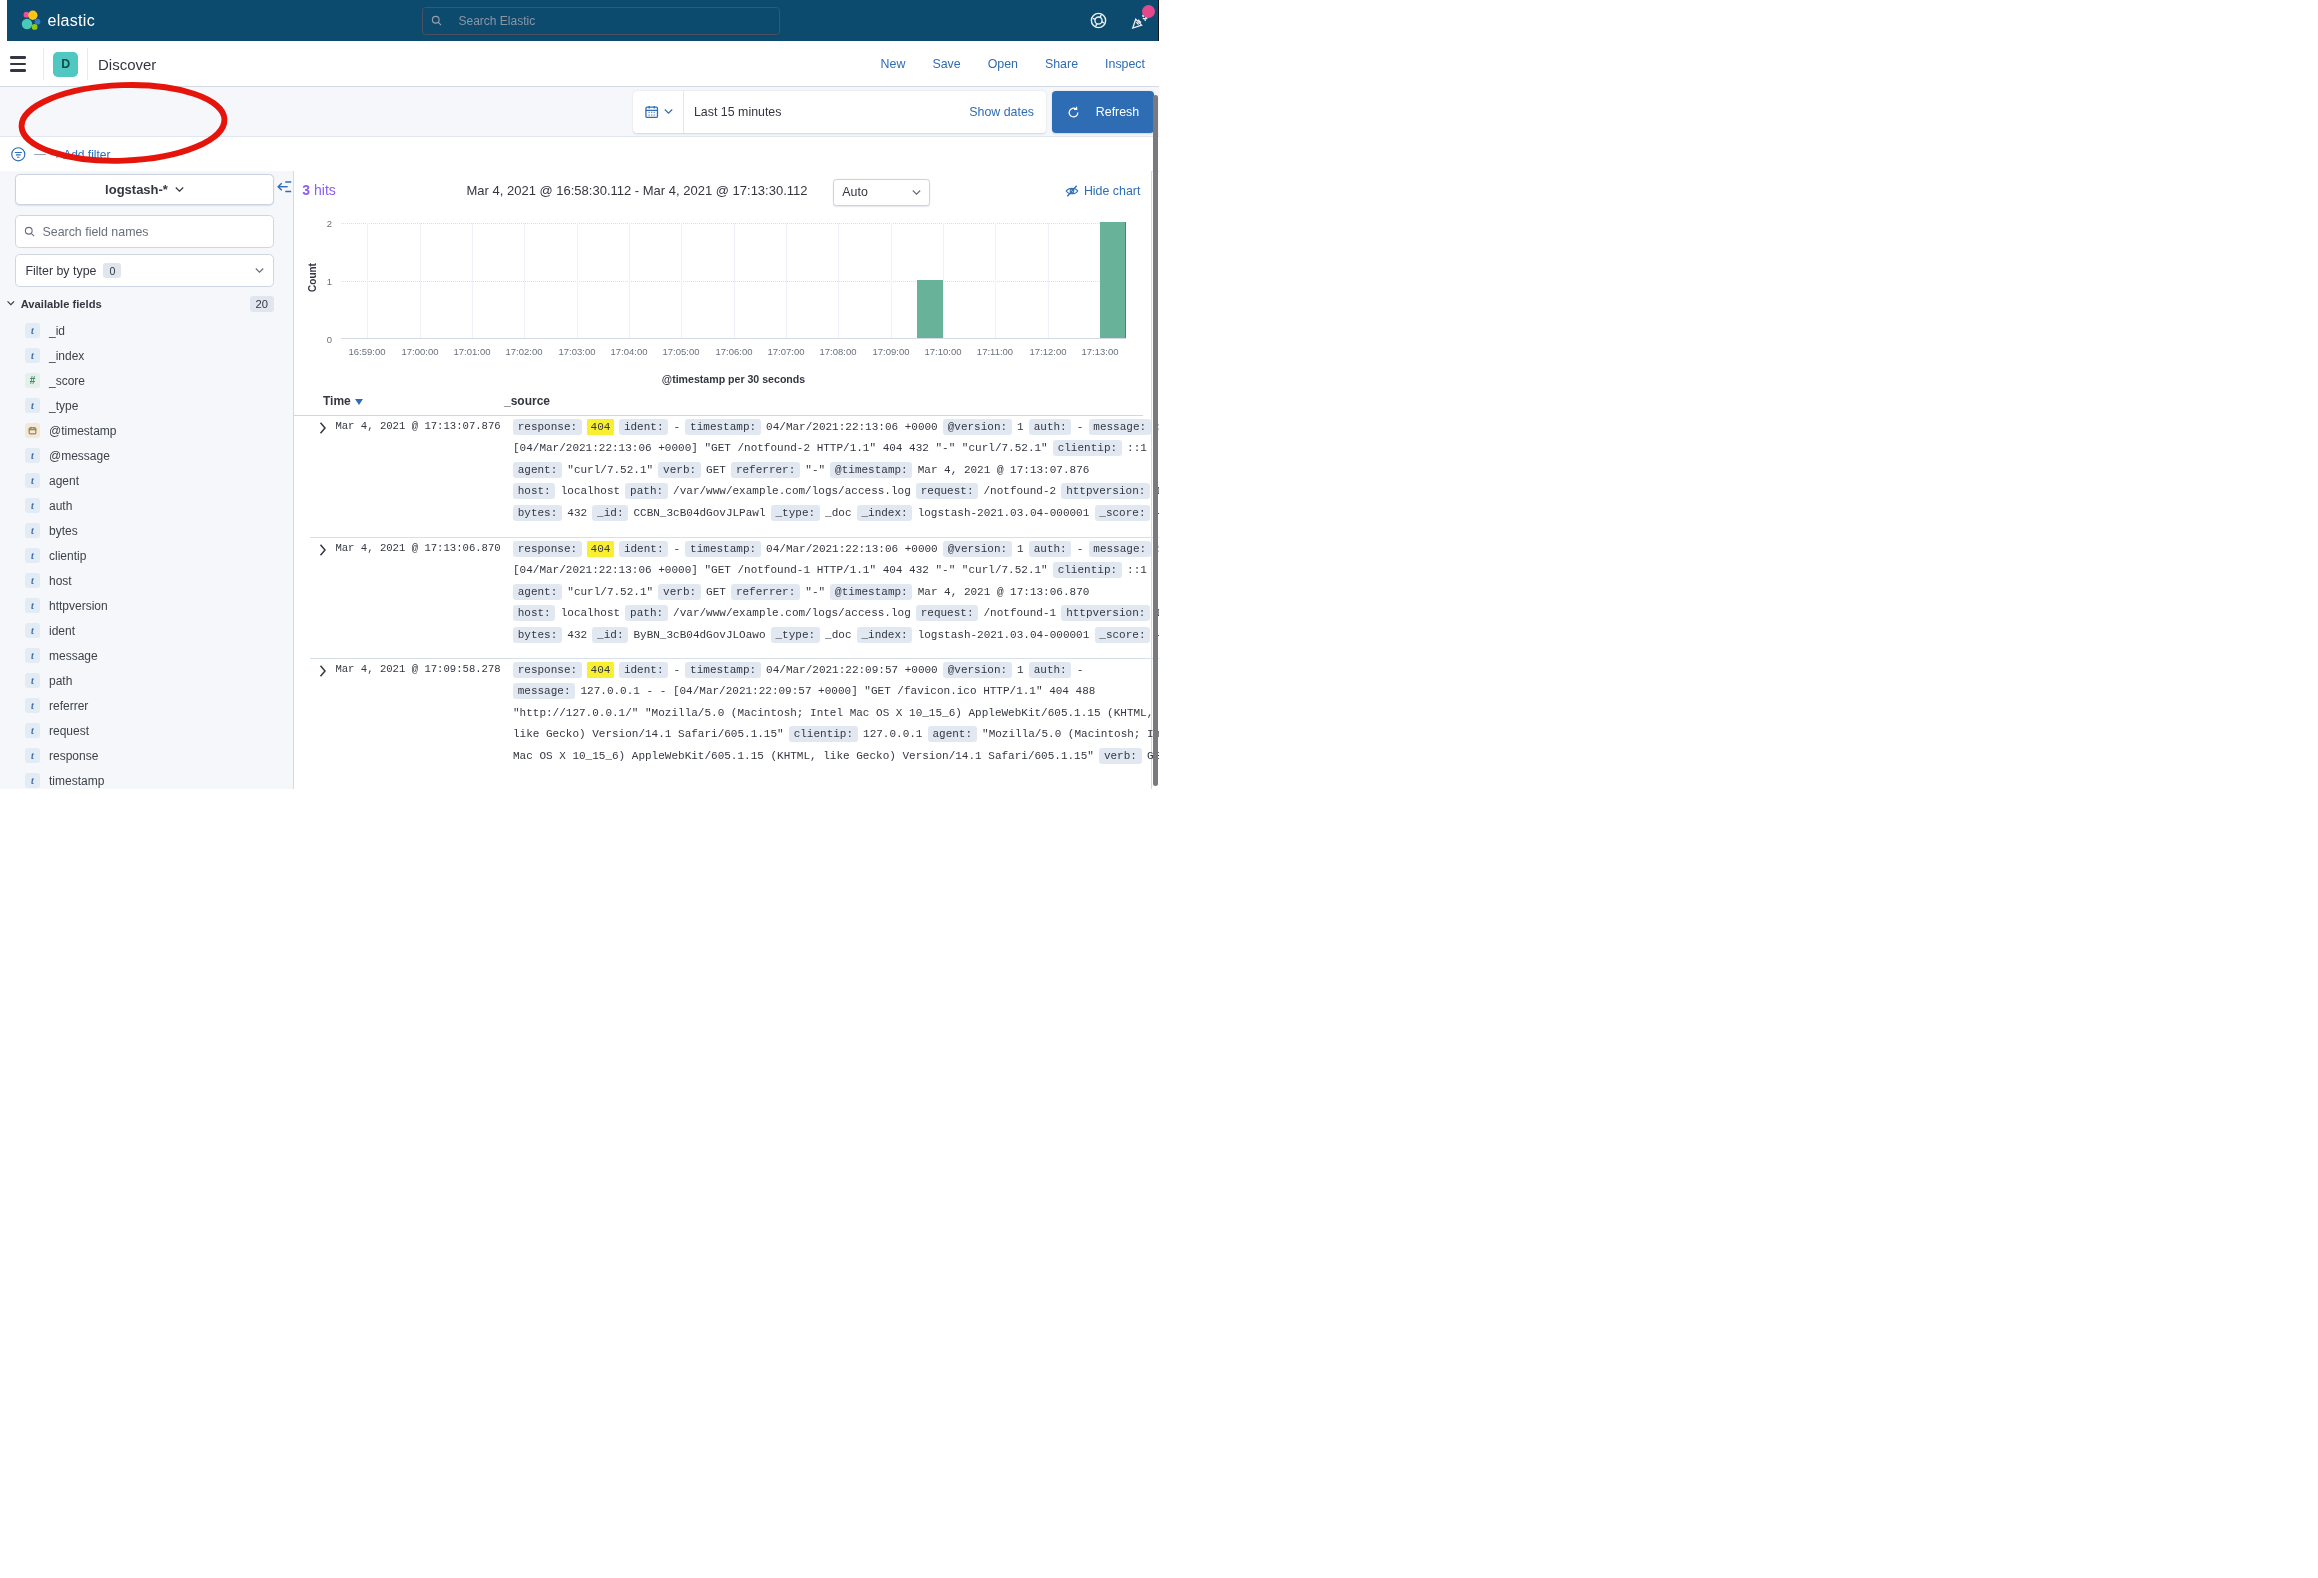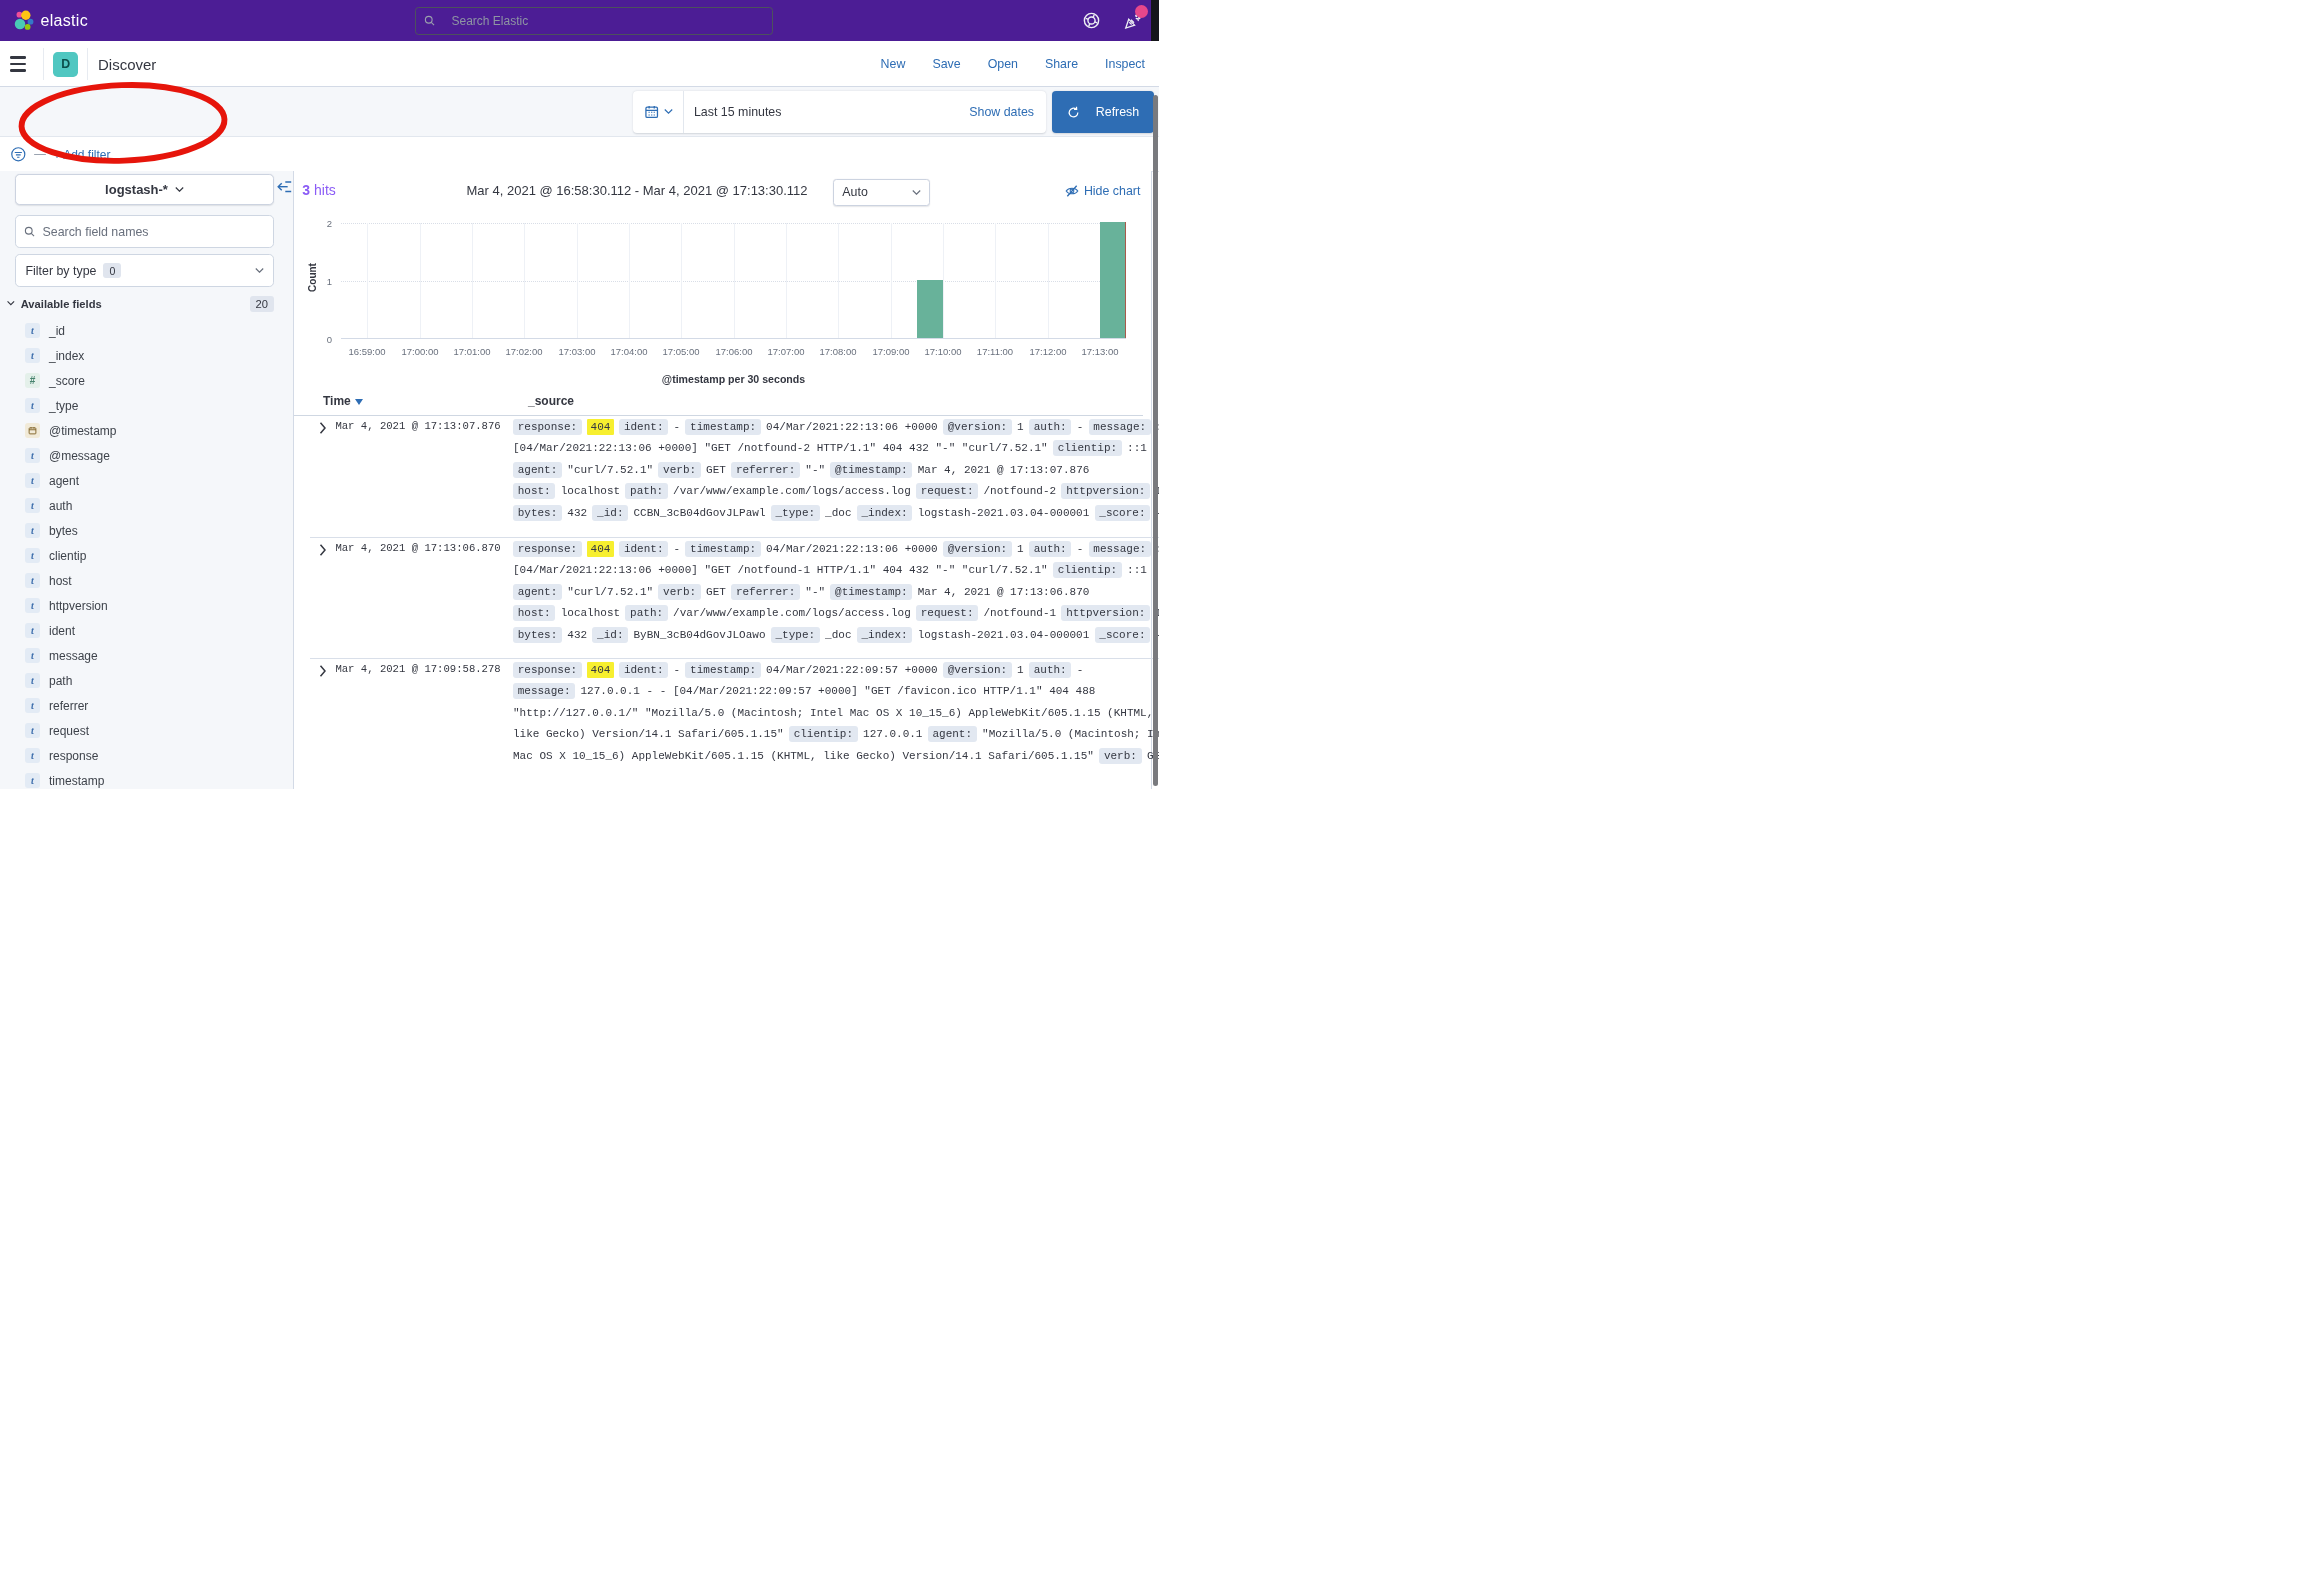--- a/index.html
+++ b/index.html
@@ -1,20 +1,20 @@
 <!DOCTYPE html>
 <html style="font-size:9.5px"><head>
 <meta charset="utf-8">
 <style>
   * { margin:0; padding:0; box-sizing:border-box; }
   html,body { width:1159px; height:789px; }
   body { font-family:"Liberation Sans", sans-serif; background:#fff; position:relative; overflow:hidden; color:#343741; }
 
   
-  #header { position:absolute; left:0; top:0; width:1159px; height:41px; background:#4c1d95; display:flex; align-items:center; }
+  #header { position:absolute; left:7px; top:0; width:1159px; height:41px; background:#0c4a6e; display:flex; align-items:center; }
   #logo { display:flex; align-items:center; gap:6.5px; margin-left:13px; }
   #logo .word { color:#fff; font-size:16px; font-weight:500; letter-spacing:0.3px; }
   #hdr-search { position:absolute; left:415px; top:6.5px; width:358px; height:28px; border:0.6px solid #4c515d; border-radius:3.5px; display:flex; align-items:center; padding-left:8.3px; gap:16px; }
   #hdr-search .ph { color:#8e95a3; font-size:12px; }
   .hdr-ico { color:#eef0f4; }
   #hdr-right { position:absolute; right:15.4px; top:0; height:41px; display:flex; align-items:center; gap:22.5px; }
   #news-wrap { position:relative; }
   #news-dot { position:absolute; right:-4.7px; top:-6px; width:13px; height:13px; border-radius:50%; background:#e7478b; }
   #hdr-scroll-shade { position:absolute; right:0; top:0; width:7.7px; height:41px; background:#14151a; }
 
@@ -91,21 +91,21 @@
   .hgrid { position:absolute; left:0; right:0; border-top:1.2px dotted #d9dee7; }
   .bar { position:absolute; bottom:0; background:#68b29a; }
   .bar.partial { border-right:1.8px solid #a85a4c; }
   #xticks { position:absolute; left:47px; top:175px; width:785px; height:13px; }
   .xtick { position:absolute; transform:translateX(-50%); font-size:9.5px; color:#69707d; white-space:nowrap; }
   #xaxis-title { position:absolute; left:47px; top:202px; width:785px; text-align:center; font-size:10.6px; font-weight:700; color:#343741; }
 
   
   #tbl-head { position:absolute; left:0; top:223px; width:849px; height:22px; border-bottom:1.2px solid #cfd7e2; }
   #th-time { position:absolute; left:29px; top:0; font-size:12px; font-weight:700; color:#343741; display:flex; align-items:center; gap:4.1px; cursor:pointer; }
-  #th-source { position:absolute; left:210px; top:0; font-size:12px; font-weight:700; color:#343741;margin-left:24px; }
+  #th-source { position:absolute; left:210px; top:0; font-size:12px; font-weight:700; color:#343741; }
   .sort-tri { width:0; height:0; border-left:4.1px solid transparent; border-right:4.1px solid transparent; border-top:6px solid #2e6db4; margin-top:2.4px; }
   #rows { position:absolute; left:16px; top:245px; width:849px; bottom:0; overflow:hidden; }
   .docrow { position:relative; border-bottom:0.6px solid #d9dfe9; }
   .expander { position:absolute; left:7.7px; top:6px; color:#343741; cursor:pointer; }
   .dtime { position:absolute; left:25.4px; top:4.1px; font-family:"Liberation Mono",monospace; font-size:10.6px; color:#343741; white-space:nowrap; }
   .src { position:absolute; left:203px; top:0; width:646px; }
   .srcline { height:21.5px; display:flex; align-items:center; gap:5.3px; white-space:pre; overflow:hidden; font-family:"Liberation Mono",monospace; font-size:11px; color:#343741; }
   .fldtag { background:#e2e8f1; border-radius:3px; padding:1.8px 4.7px; }
   .hl404 { background:#f7ef2f; border-radius:1.2px; padding:1.8px 3.5px; }
 

